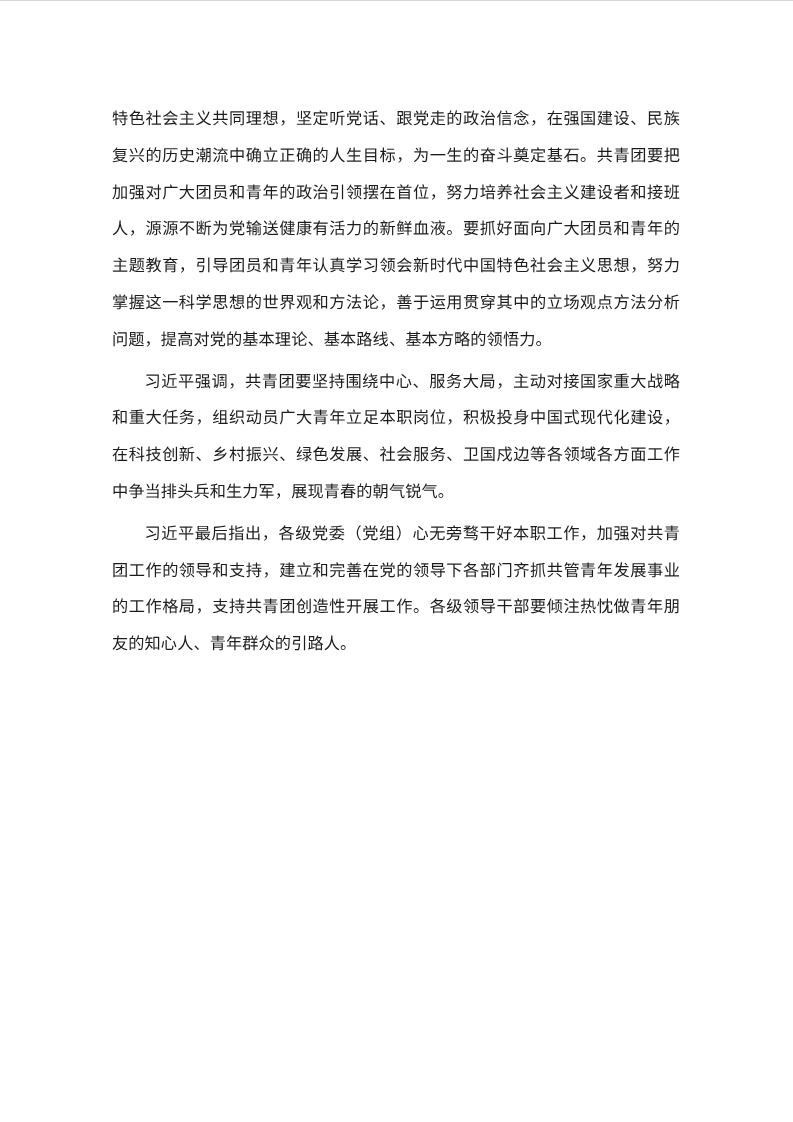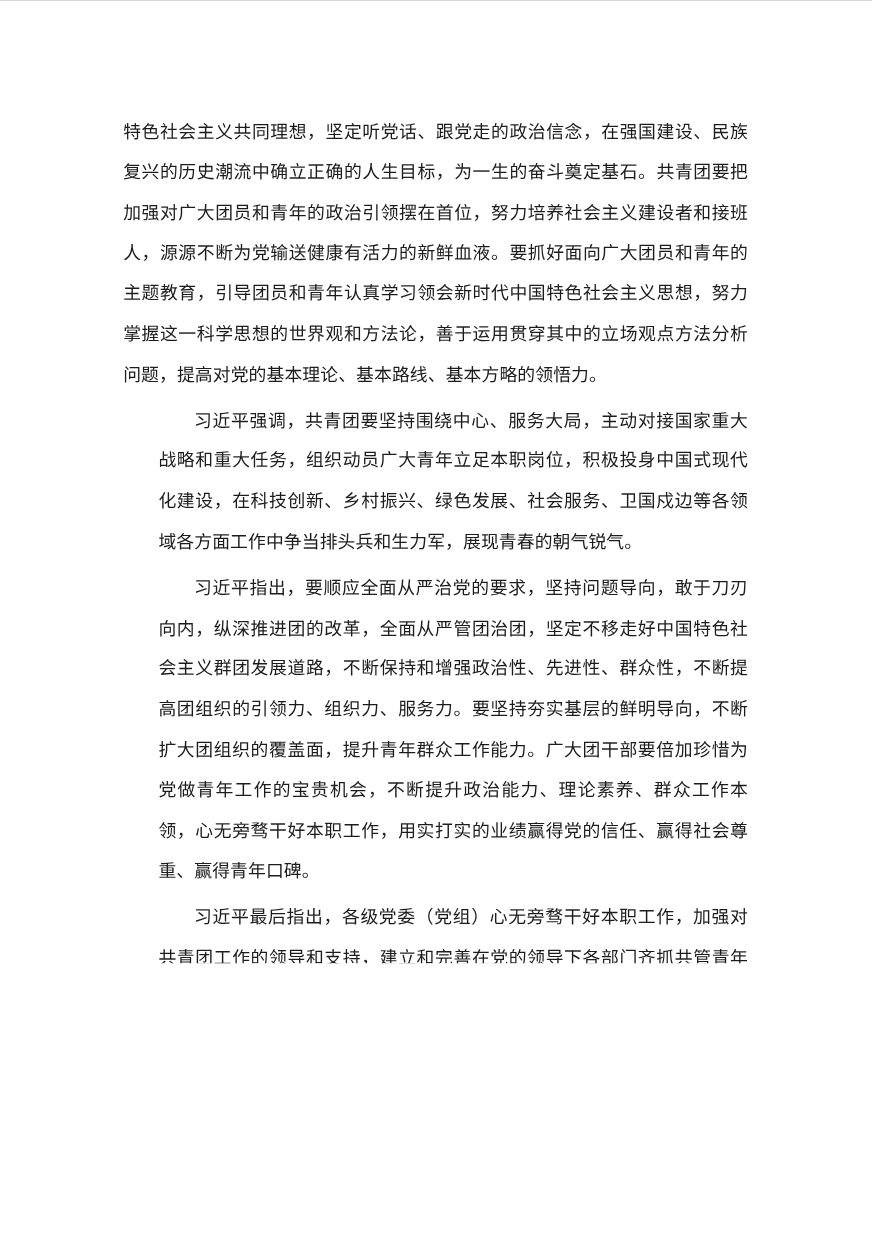--- a/index.html
+++ b/index.html
@@ -6,54 +6,52 @@
     html, body {
       background: #ffffff;
     }
     .page {
       position: relative;
       width: 793px;
       height: 876px;
       background: #ffffff;
       border-top: 1px solid #d8d8d8;
       overflow: hidden;
-      font-family: Liberation Sans, sans-serif;
+      font-family: Liberation Mono, monospace;
     }
     .text-block {
       position: absolute;
       left: 112px;
       top: 101px;
       width: 568px;
       color: #1c1c1c;
     }
     .text-block p {
       font-size: 16.2px;
       line-height: 36.8px;
       text-align: justify;
       letter-spacing: 0.1px;
       margin: 0 0 5px 0;
     }
     .text-block p.indent {
       text-indent: 2em;
-      margin-left: 32px;
     }
     .page-number {
       position: absolute;
       left: 0;
       right: 0;
       top: 1021px;
       text-align: center;
       font-size: 16px;
       color: #1c1c1c;
     }
   </style>
 </head>
 <body>
 
 <div class="page">
   <div class="text-block">
     <p>特色社会主义共同理想，坚定听党话、跟党走的政治信念，在强国建设、民族复兴的历史潮流中确立正确的人生目标，为一生的奋斗奠定基石。共青团要把加强对广大团员和青年的政治引领摆在首位，努力培养社会主义建设者和接班人，源源不断为党输送健康有活力的新鲜血液。要抓好面向广大团员和青年的主题教育，引导团员和青年认真学习领会新时代中国特色社会主义思想，努力掌握这一科学思想的世界观和方法论，善于运用贯穿其中的立场观点方法分析问题，提高对党的基本理论、基本路线、基本方略的领悟力。</p>
     <p class="indent">习近平强调，共青团要坚持围绕中心、服务大局，主动对接国家重大战略和重大任务，组织动员广大青年立足本职岗位，积极投身中国式现代化建设，在科技创新、乡村振兴、绿色发展、社会服务、卫国戍边等各领域各方面工作中争当排头兵和生力军，展现青春的朝气锐气。</p>
-    <p class="indent">习近平指出，要顺应全面从严治党的要求，坚持问题导向，敢于刀刃向内，纵深推进团的改革，全面从严管团治团，坚定不移走好中国特色社会主义群团发展道路，不断保持和增强政治性、先进性、群众性，不断提高团组织的引领力、组织力、服务力。要坚持夯实基层的鲜明导向，不断扩大团组织的覆盖面，提升青年群众工作能力。广大团干部要倍加珍惜为党做青年工作的宝贵机会，不断提升政治能力、理论素养、群众工作本领，心无旁骛干好本职工作，用实打实的业绩赢得党的信任、赢得社会尊重、赢得青年口碑。</p>
     <p class="indent">习近平最后指出，各级党委（党组）心无旁骛干好本职工作，加强对共青团工作的领导和支持，建立和完善在党的领导下各部门齐抓共管青年发展事业的工作格局，支持共青团创造性开展工作。各级领导干部要倾注热忱做青年朋友的知心人、青年群众的引路人。</p>
   </div>
   <div class="page-number">25</div>
 </div>
 
 </body></html>

